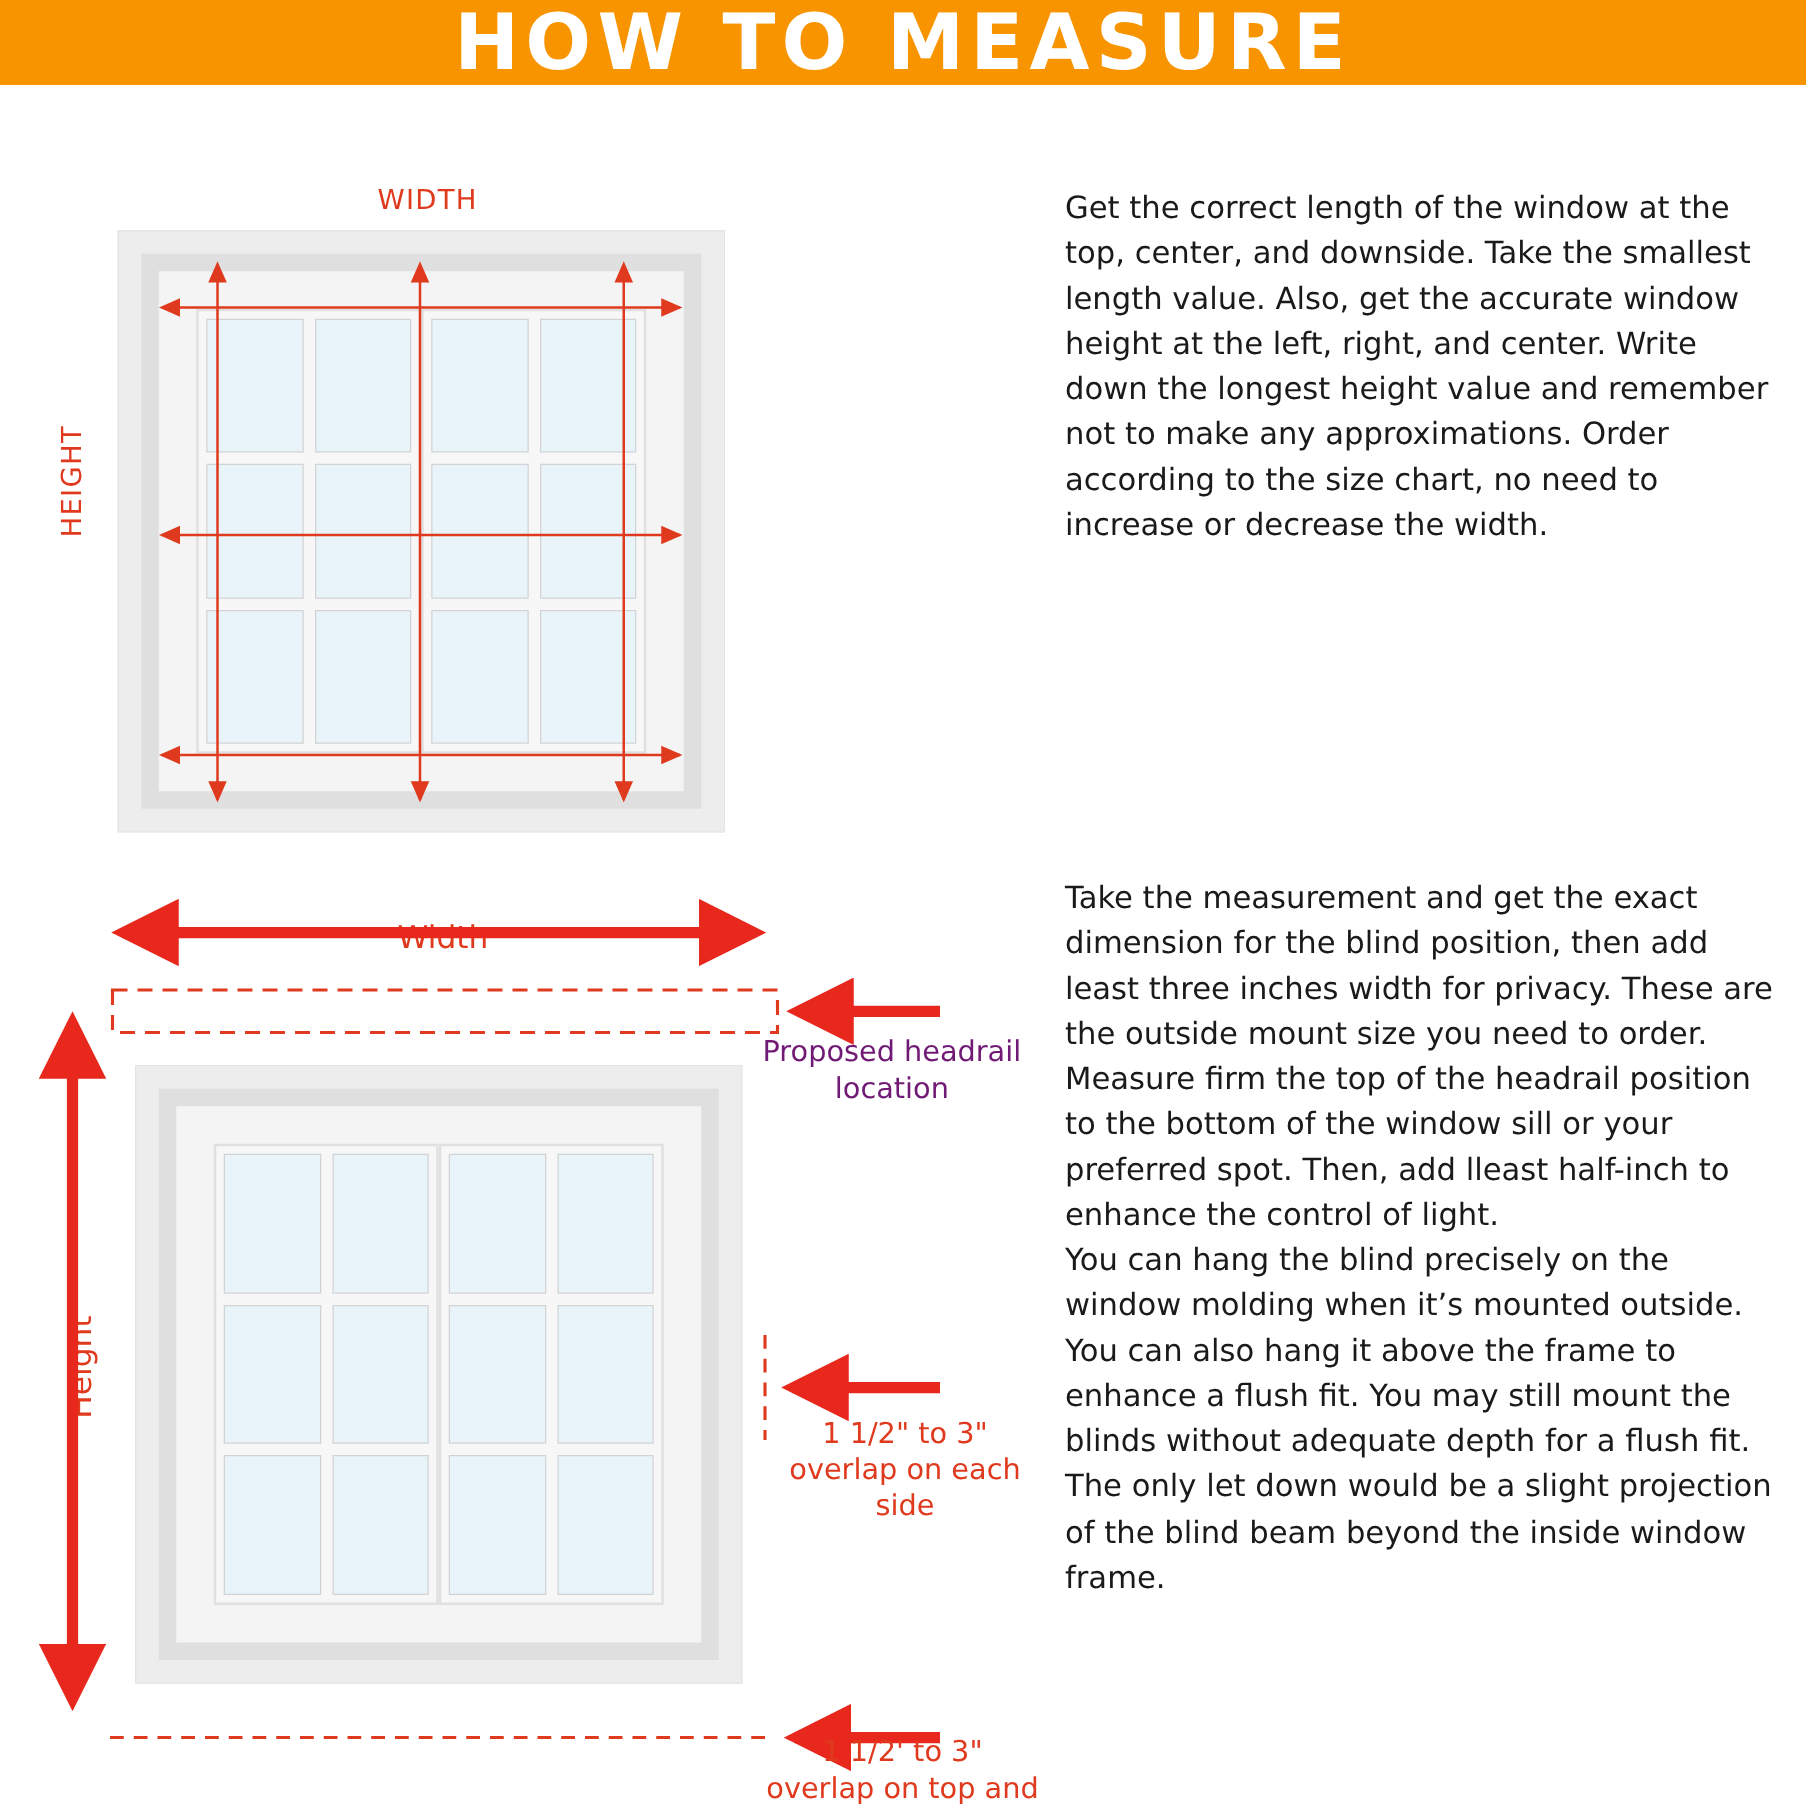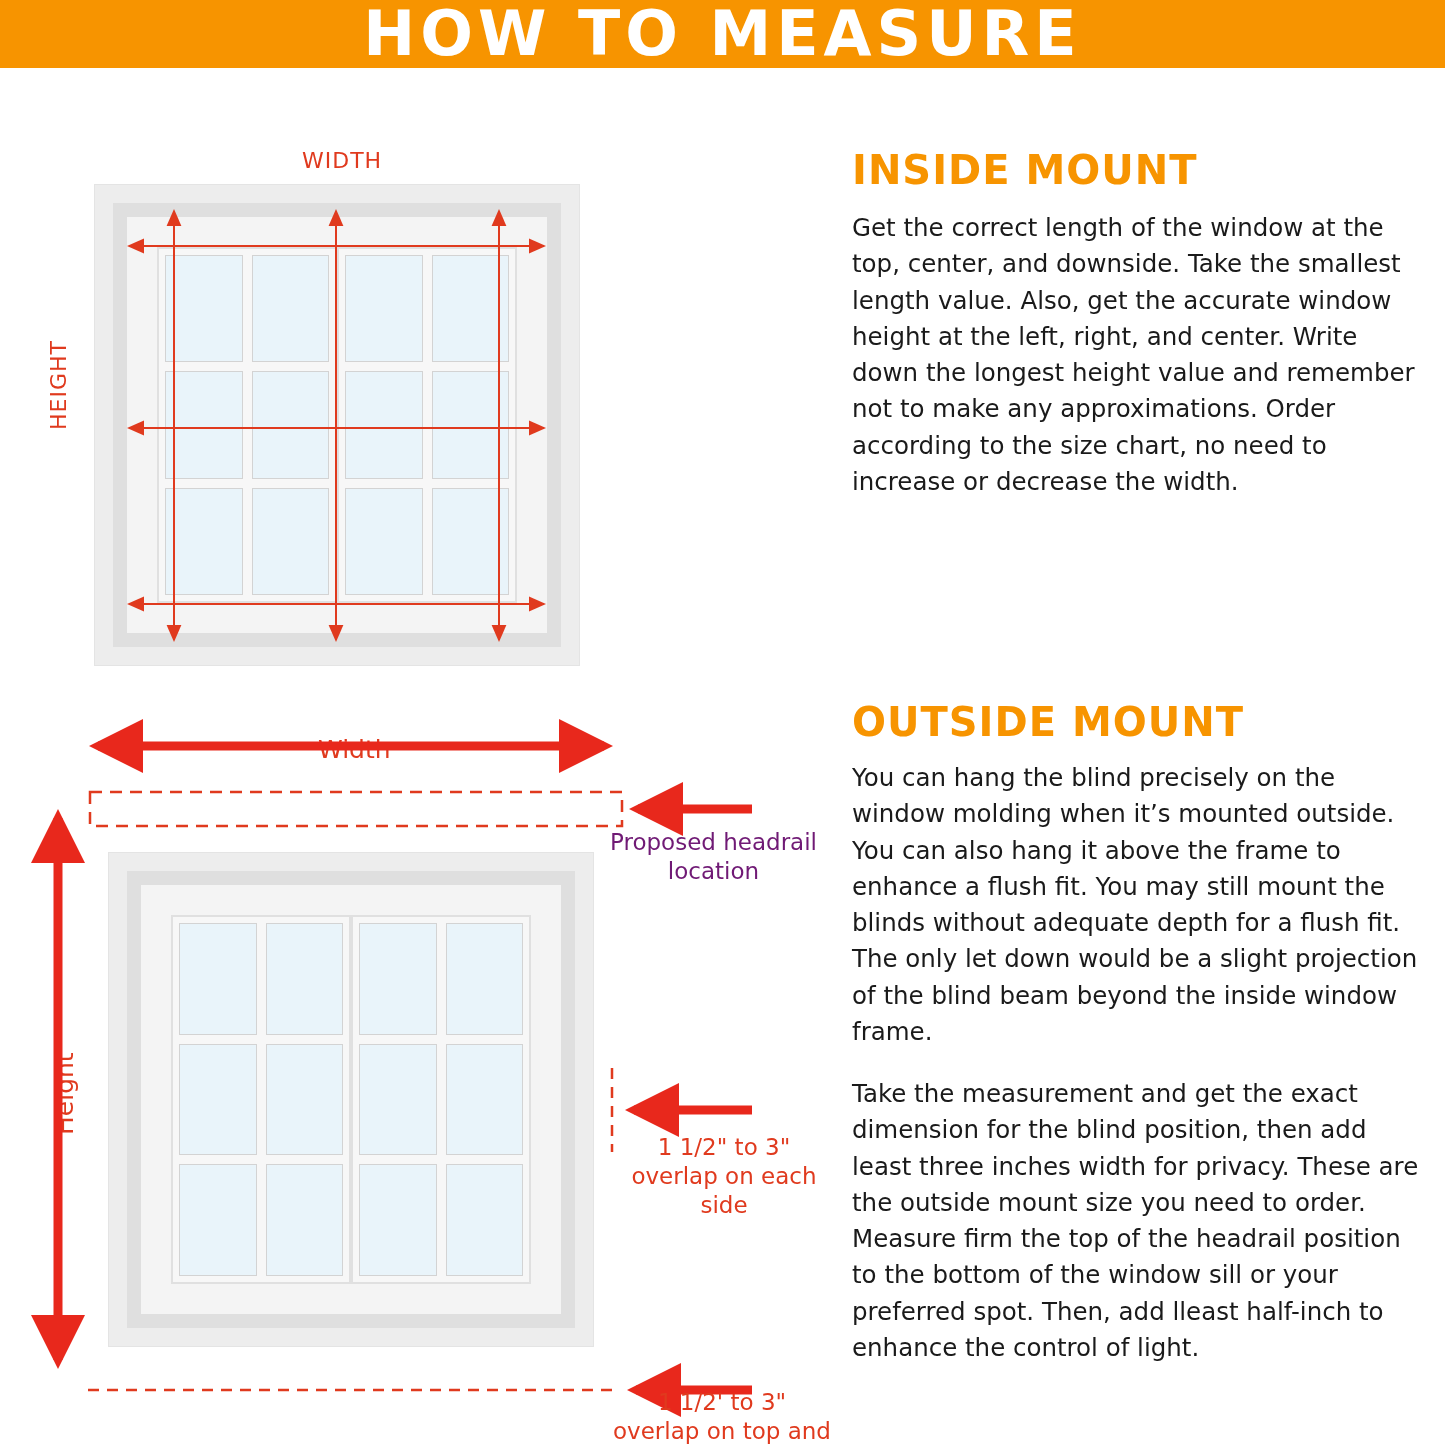--- a/index.html
+++ b/index.html
@@ -305,21 +305,19 @@
     <line x1="88" y1="690" x2="618" y2="690" stroke="#E03A1E" stroke-width="2.5" stroke-dasharray="11 8"></line>
     <line x1="752" y1="690" x2="636" y2="690" stroke="#E8281C" stroke-width="9" marker-end="url(#arrBold)"></line>
   </svg>
 
   <div class="note-headrail">Proposed headrail location</div>
   <div class="note-sides">1 1/2" to 3" overlap on each side</div>
   <div class="note-topbottom">1 1/2' to 3" overlap on top and bottom</div>
 </div>
 
 <div class="right-block-inside">
-  <h2 class="section-heading">INSIDE MOUNT</h2>
   <p class="body-para last">Get the correct length of the window at the top, center, and downside. Take the smallest length value. Also, get the accurate window height at the left, right, and center. Write down the longest height value and remember not to make any approximations. Order according to the size chart, no need to increase or decrease the width.</p>
 </div>
 
 <div class="right-block-outside">
-  <h2 class="section-heading outside">OUTSIDE MOUNT</h2>
+  <p class="body-para last">Take the measurement and get the exact dimension for the blind position, then add least three inches width for privacy. These are the outside mount size you need to order. Measure firm the top of the headrail position to the bottom of the window sill or your preferred spot. Then, add lleast half-inch to enhance the control of light.</p>
   <p class="body-para">You can hang the blind precisely on the window molding when it’s mounted outside. You can also hang it above the frame to enhance a flush fit. You may still mount the blinds without adequate depth for a flush fit. The only let down would be a slight projection of the blind beam beyond the inside window frame.</p>
-  <p class="body-para last">Take the measurement and get the exact dimension for the blind position, then add least three inches width for privacy. These are the outside mount size you need to order. Measure firm the top of the headrail position to the bottom of the window sill or your preferred spot. Then, add lleast half-inch to enhance the control of light.</p>
 </div>
 
 </body></html>

